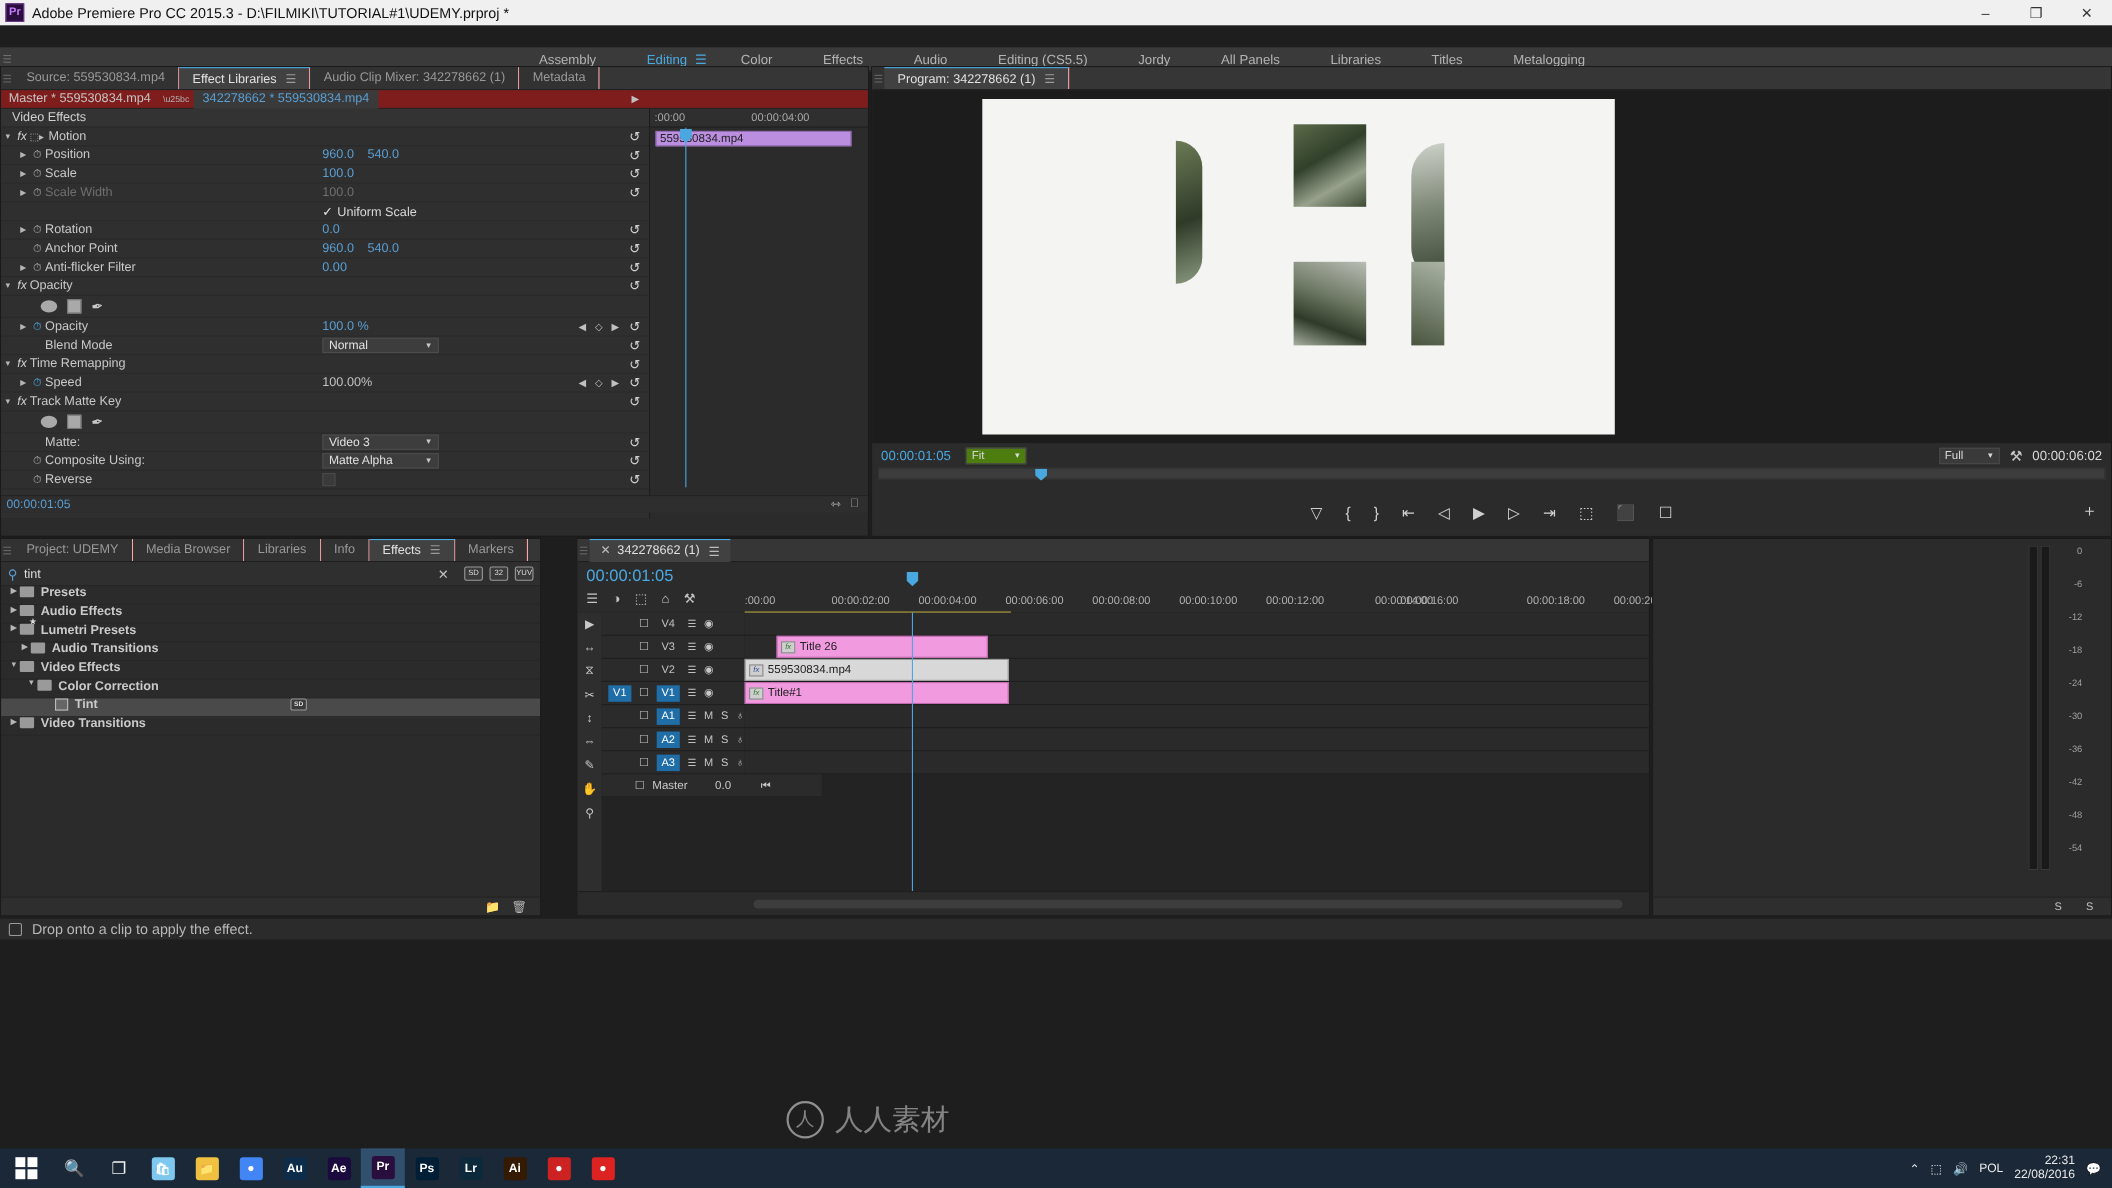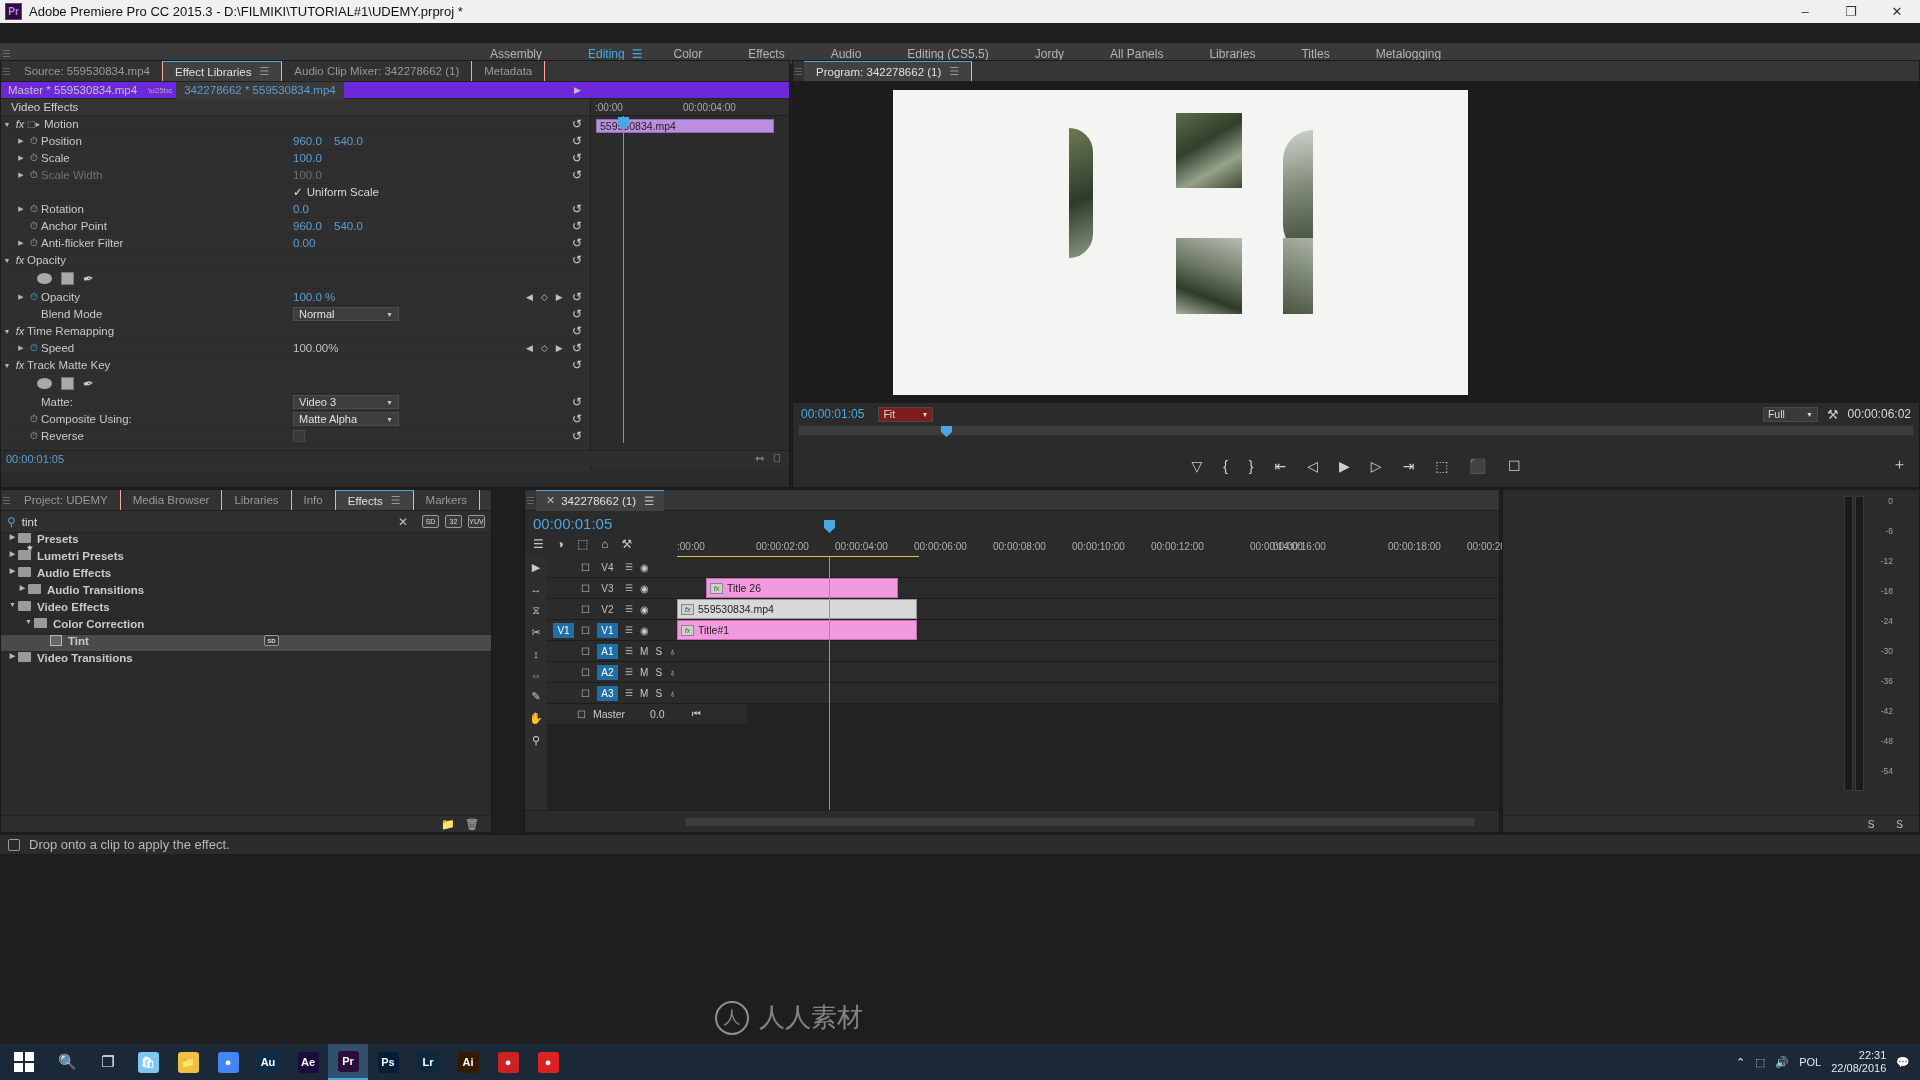--- a/index.html
+++ b/index.html
@@ -56,21 +56,21 @@
   .ptab { display:flex;align-items:center; padding:0 12px; font-size:11.5px;
           color:#999; background:#323232; border-right:1px solid #fca5a5; white-space:nowrap;}
   .ptab.active { background:#414141; color:#e0e0e0; border-top:1px solid #4aa8e0; }
   .ptab .hamb { margin-left:8px; color:#9a9a9a; font-size:11px; }
   .ptab-grip { width:11px; display:flex; flex-direction:column; justify-content:center;
                align-items:center; gap:2px; background:#323232;}
   .ptab-grip i { width:7px;height:1px;background:#666;display:block;}
 
   
   #effectControls { left:0; top:60px; width:790px; height:428px; }
-  .ec-clipbar { height:17px; background:#6d28d9; display:flex; align-items:center;
+  .ec-clipbar { height:17px; background:#7f1d1d; display:flex; align-items:center;
                 border-bottom:1px solid #242424; position:relative;}
   .ec-master { font-size:11.5px; color:#c4c4c4; padding:0 7px; line-height:17px;}
   .ec-caret { color:#b0b0b0; font-size:8px; margin:0 4px; }
   .ec-seq { font-size:11.5px; color:#5a9fd4; background:#3a3a3a; padding:0 8px; line-height:17px;}
   .ec-arrow-right { position:absolute; right:208px; color:#c0c0c0; font-size:9px;}
   .ec-body { display:flex; height:calc(100% - 17px - 21px - 16px); }
   .ec-params { width:590px; background:#2f2f2f; overflow:hidden; position:relative;
                border-right:1px solid #1d1d1d;}
   .ec-hdr { font-size:11.5px; color:#cfcfcf; padding:2px 0 2px 10px; background:#333;
             border-bottom:1px solid #262626; }
@@ -121,21 +121,21 @@
                       color:#b8b8b8; font-size:11px;}
 
   
   #program { left:792px; top:60px; width:1128px; height:428px; }
   .pm-stage { position:absolute; left:0; top:21px; right:0; bottom:84px; background:#1c1c1c;}
   .pm-video { position:absolute; left:100px; top:8px; width:575px; height:305px; background:#f4f4f2;}
   .matte-piece { position:absolute; overflow:hidden; background:#3a3a32;}
   .pm-bottom { position:absolute; left:0; bottom:0; right:0; height:84px; background:#2b2b2b;}
   .pm-infobar { height:22px; display:flex; align-items:center; position:relative; padding:0 8px;}
   .pm-tc-left { color:#4aa8e0; font-size:12px; }
-  .pm-fit { margin-left:14px; width:55px; height:15px; background:#7f1d1d; border:1px solid #4a4a4a;
+  .pm-fit { margin-left:14px; width:55px; height:15px; background:#4d7c0f; border:1px solid #4a4a4a;
             font-size:10.5px; color:#d8d8d8; display:flex; align-items:center; padding:0 4px;}
   .pm-fit .cv { margin-left:auto; font-size:7px; }
   .pm-right { margin-left:auto; display:flex; align-items:center; gap:9px;}
   .pm-full { width:55px; height:15px; background:#3a3a3a; border:1px solid #4a4a4a;
              font-size:10.5px; color:#d8d8d8; display:flex; align-items:center; padding:0 4px;}
   .pm-full .cv { margin-left:auto; font-size:7px; }
   .pm-tc-right { color:#d8d8d8; font-size:12px; }
   .pm-ruler { position:absolute; left:5px; right:5px; top:22px; height:11px; background:#3c3c3c;
               border:1px solid #303030;}
   .pm-ruler-cti { position:absolute; width:11px; height:11px; background:#4aa8e0;
@@ -597,27 +597,27 @@
         </span>
     </div>
     <div class="fx-tree" id="fxTree">
         <div class="fxrow" style="padding-left: 6px;">
           <span class="fxtri">▶</span>
           <span class="folder star"></span>
           <span>Presets</span>
         </div>
         <div class="fxrow" style="padding-left: 6px;">
           <span class="fxtri">▶</span>
+          <span class="folder"></span>
+          <span>Audio Effects</span>
+        </div>
+        <div class="fxrow" style="padding-left: 6px;">
+          <span class="fxtri">▶</span>
           <span class="folder star"></span>
           <span>Lumetri Presets</span>
-        </div>
-        <div class="fxrow" style="padding-left: 6px;">
-          <span class="fxtri">▶</span>
-          <span class="folder"></span>
-          <span>Audio Effects</span>
         </div>
         <div class="fxrow" style="padding-left: 16px;">
           <span class="fxtri">▶</span>
           <span class="folder"></span>
           <span>Audio Transitions</span>
         </div>
         <div class="fxrow" style="padding-left: 6px;">
           <span class="fxtri">▼</span>
           <span class="folder"></span>
           <span>Video Effects</span>

